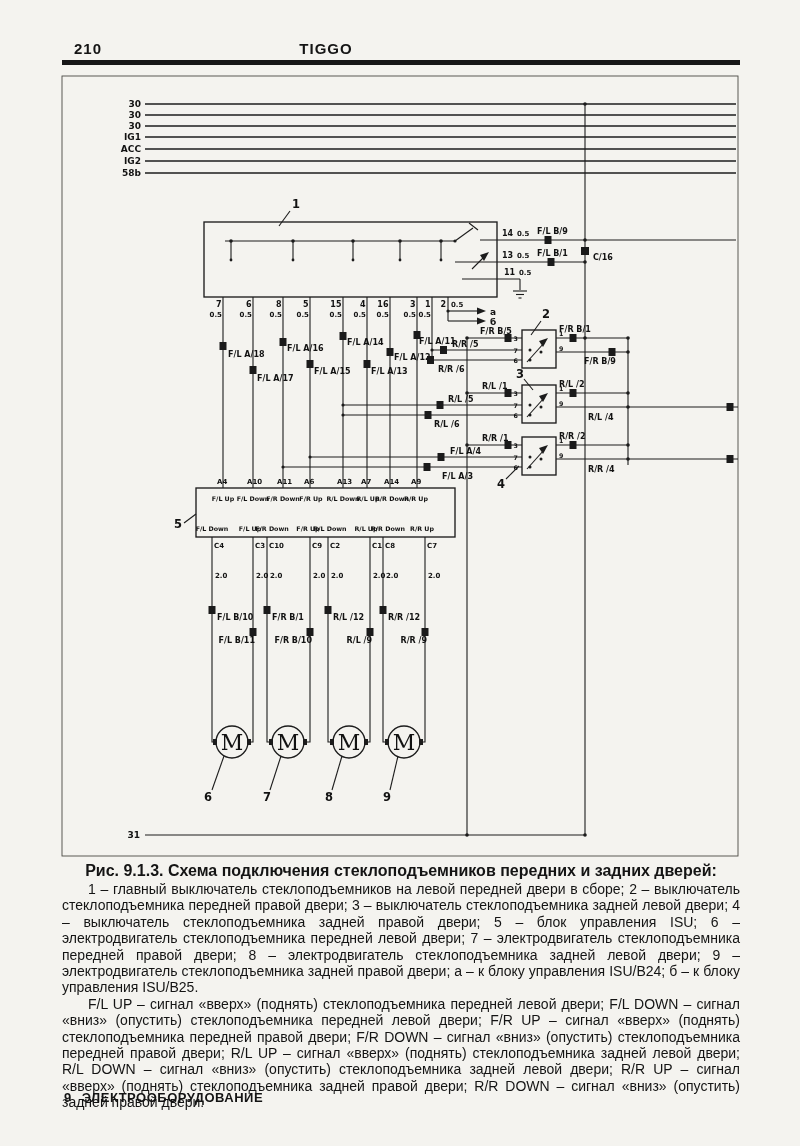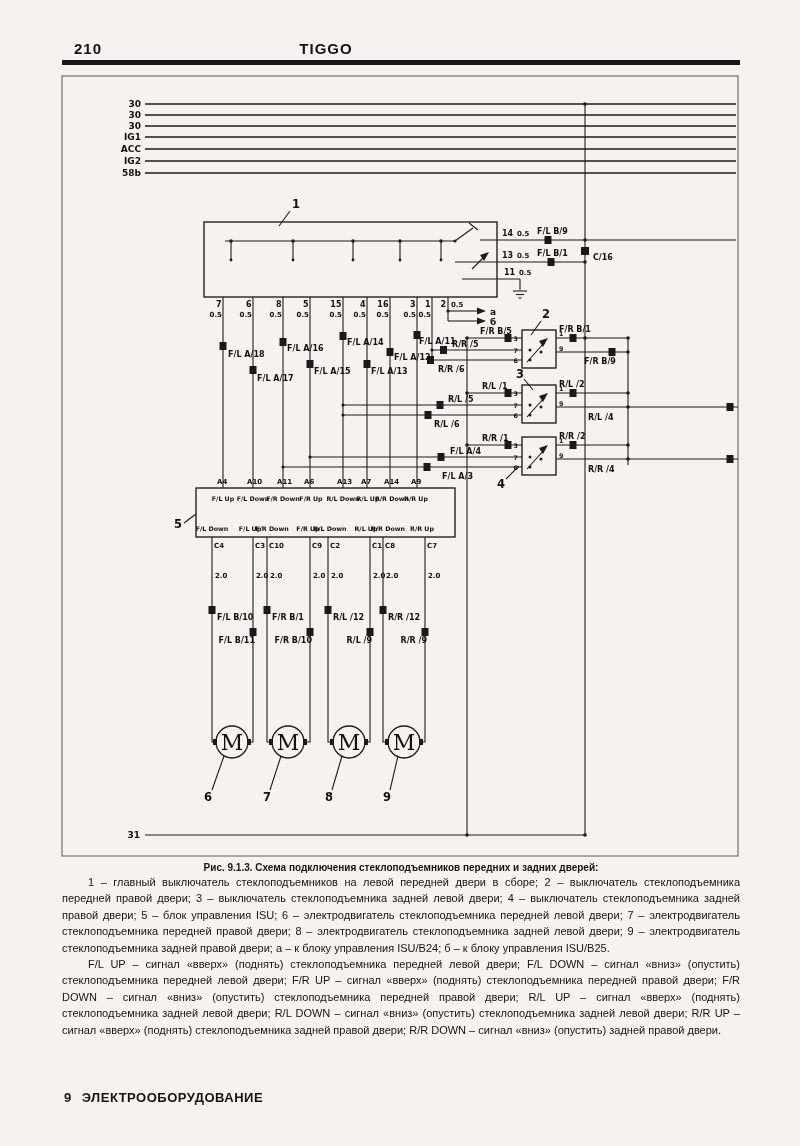--- a/index.html
+++ b/index.html
@@ -14,22 +14,22 @@
   .d{fill:#1c1c1c;stroke:none;}
   .cs{fill:#1a1a1a;stroke:none;}
   text{fill:#121212;font-family:"DejaVu Sans",sans-serif;}
   .t7{font-size:7px;font-weight:600;}
   .t65{font-size:6.3px;font-weight:600;}
   .t8{font-size:8px;font-weight:600;}
   .t9{font-size:9px;font-weight:700;}
   .tc{font-size:11.5px;font-weight:600;}
   .tm{font-size:22px;font-family:"DejaVu Serif",serif;}
   .cap{position:absolute;left:62px;top:862px;width:678px;}
-  .cap h3{margin:0 0 1px 0;text-align:center;font-size:10px;font-weight:bold;}
-  .cap p{margin:0;font-size:11px;line-height:16.4px;text-align:justify;text-indent:26px;}
+  .cap h3{margin:0 0 1px 0;text-align:center;font-size:16px;font-weight:bold;}
+  .cap p{margin:0;font-size:14px;line-height:16.4px;text-align:justify;text-indent:26px;}
   .footer{position:absolute;left:64px;top:1090px;font-size:13px;font-weight:bold;letter-spacing:0.5px;word-spacing:6px;}
 </style>
 </head>
 <body>
 
 <div class="hdr-num">210</div>
 <div class="hdr-title">TIGGO</div>
 <div class="hdr-bar"></div>
 
 <svg width="800" height="860" viewBox="0 0 800 860">

